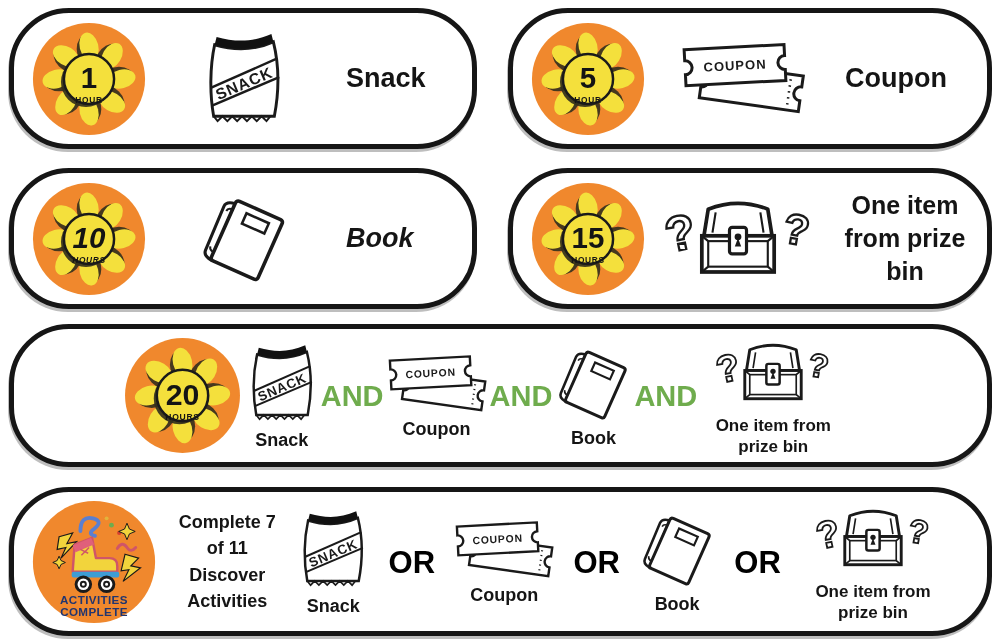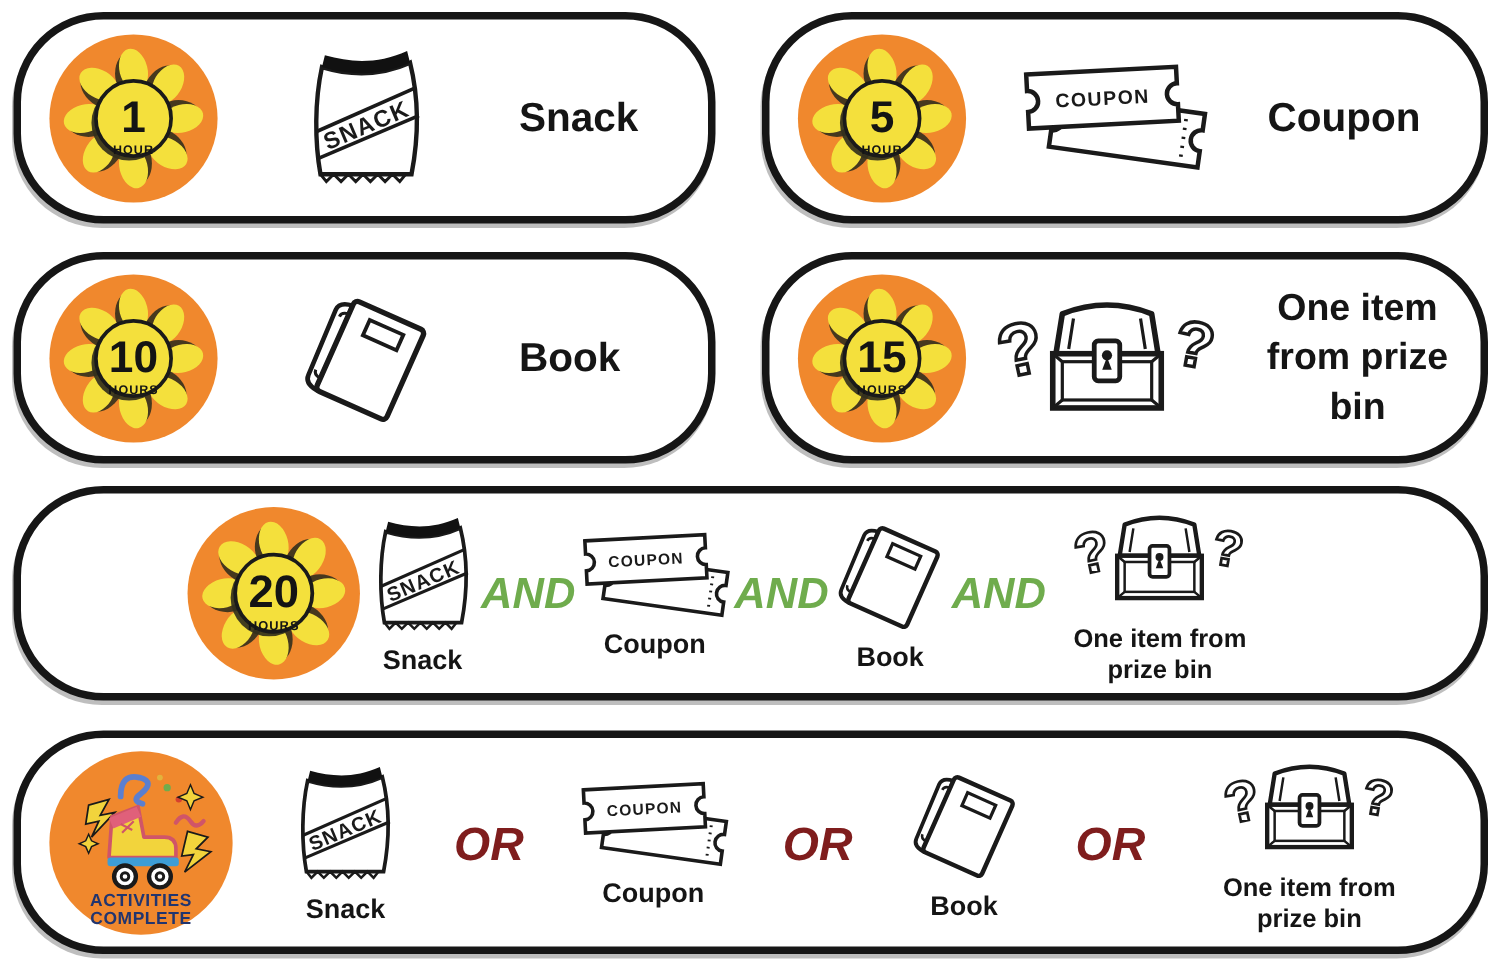--- a/index.html
+++ b/index.html
@@ -7,21 +7,21 @@
     width:1001px;height:642px;position:relative;overflow:hidden;
     font-family:"Liberation Sans","DejaVu Sans",sans-serif;color:#151515;
   }
   .pill{
     position:absolute;background:#fff;border:5px solid #161616;border-radius:60px;
     box-sizing:border-box;display:flex;align-items:center;
     box-shadow:-1px 3px 0 rgba(70,70,70,.35);
   }
   .card-1{left:9px;top:8px;width:468px;height:141px;padding:0 8px 0 16px;}
   .card-2{left:508px;top:8px;width:484px;height:141px;padding:0 8px 0 16px;}
-  .card-3{left:9px;top:168px;width:468px;height:141px;padding:0 8px 0 16px;}
+  .card-3{left:9px;top:168px;width:468px;height:141px;padding:0 8px 0 16px;font-style:italic;}
   .card-4{left:508px;top:168px;width:484px;height:141px;padding:0 4px 0 16px;}
   .row-20{left:9px;top:324px;width:983px;height:143px;padding:0 42px 0 12px;justify-content:center;}
   .row-act{left:9px;top:487px;width:983px;height:149px;padding:0 38px 0 16px;justify-content:space-between;}
 
   .sun-badge{width:118px;height:118px;flex:0 0 auto;}
   .row-20 .sun-badge{width:121px;height:121px;}
   .sun-num{font-family:"Liberation Sans",sans-serif;font-size:30px;font-weight:700;text-anchor:middle;fill:#141414;}
   .sun-unit{font-family:"Liberation Sans",sans-serif;font-size:8.5px;font-weight:700;letter-spacing:.7px;text-anchor:middle;fill:#141414;}
 
   .icon-slot{width:172px;display:flex;justify-content:center;align-items:center;margin-left:10px;flex:0 0 auto;}
@@ -36,23 +36,23 @@
   .icn-chest-lg{width:164px;height:100px;}
 
   .item{display:flex;flex-direction:column;align-items:center;gap:3px;flex:0 0 auto;}
   .item-label{font-size:18px;font-weight:700;white-space:nowrap;}
   .item-label-multi{font-size:17px;font-weight:700;width:152px;text-align:center;line-height:1.25;white-space:normal;}
   .icn-snack-sm{width:78px;height:87px;}
   .icn-coupon-sm{width:106px;height:64px;}
   .icn-book-sm{width:82px;height:82px;}
   .icn-chest-sm{width:128px;height:78px;}
 
-  .conj{font-weight:800;margin-top:2px;flex:0 0 auto;font-style:italic;}
+  .conj{font-weight:800;margin-top:2px;flex:0 0 auto;}
   .conj-and{font-size:29px;color:#6FAC4D;}
-  .conj-or{font-size:31px;color:#7f1d1d;}
+  .conj-or{font-size:31px;color:#000000;}
 
   .act-badge{width:128px;height:128px;flex:0 0 auto;}
   .act-text{font-family:"Liberation Sans",sans-serif;font-size:12px;font-weight:700;letter-spacing:.4px;text-anchor:middle;fill:#21356F;}
   .req-text{width:102px;font-size:18px;font-weight:700;text-align:center;line-height:1.45;flex:0 0 auto;margin-left:2px;}
 
   .snack-text{font-family:"Liberation Sans",sans-serif;font-size:16px;font-weight:700;letter-spacing:1px;text-anchor:middle;fill:#1a1a1a;}
   .coupon-text{font-family:"Liberation Sans",sans-serif;font-size:13px;font-weight:700;letter-spacing:1px;text-anchor:middle;fill:#1a1a1a;}
   .q-mark{font-family:"Liberation Sans",sans-serif;font-size:46px;font-weight:700;text-anchor:middle;fill:#ffffff;stroke:#1a1a1a;stroke-width:2.2px;}
   .q-small{font-size:40px;}
   .defs-holder{position:absolute;width:0;height:0;overflow:hidden;}
@@ -237,20 +237,21 @@
       <rect x="43" y="76" width="49" height="6" rx="2" fill="#3D9DD6"></rect>
       <circle cx="55" cy="89" r="7.5" fill="#fff" stroke="#1a1a1a" stroke-width="3"></circle>
       <circle cx="55" cy="89" r="2.6" fill="#fff" stroke="#1a1a1a" stroke-width="2"></circle>
       <circle cx="79" cy="89" r="7.5" fill="#fff" stroke="#1a1a1a" stroke-width="3"></circle>
       <circle cx="79" cy="89" r="2.6" fill="#fff" stroke="#1a1a1a" stroke-width="2"></circle>
     </g>
     <text class="act-text" x="66" y="109">ACTIVITIES</text>
     <text class="act-text" x="66" y="122">COMPLETE</text>
   </svg>
 
+  <span class="req-text">Complete 7 of 11 Discover Activities</span>
 
   <span class="item">
     <svg class="icn-snack-sm" viewBox="0 0 94 104">
         <use href="#sym-snack"></use>
       </svg>
     <span class="item-label">Snack</span>
   </span>
   <span class="conj conj-or">OR</span>
   <span class="item">
     <svg class="icn-coupon-sm" viewBox="0 0 132 80">

